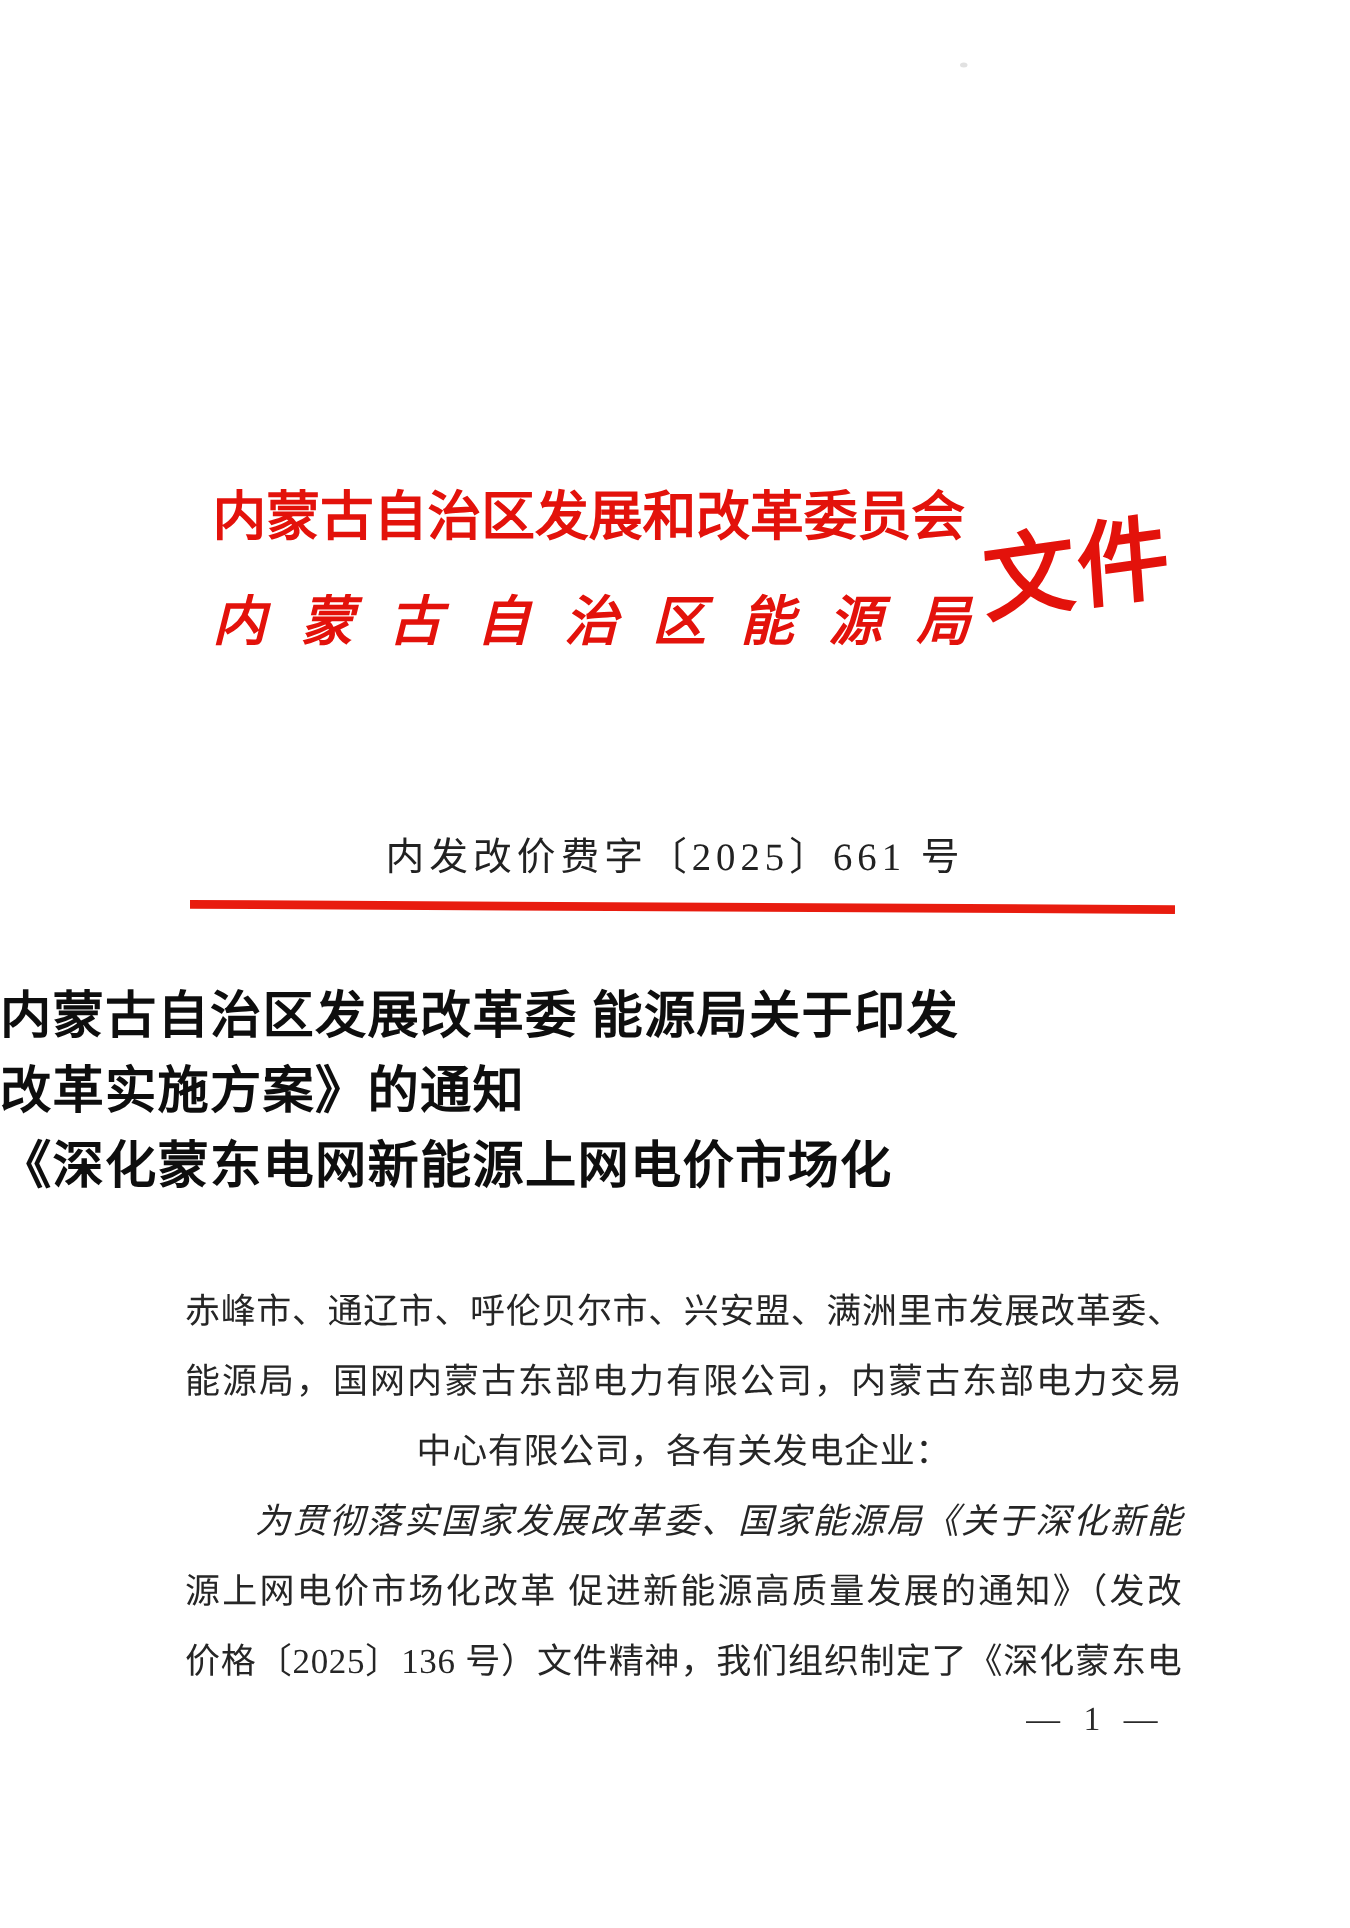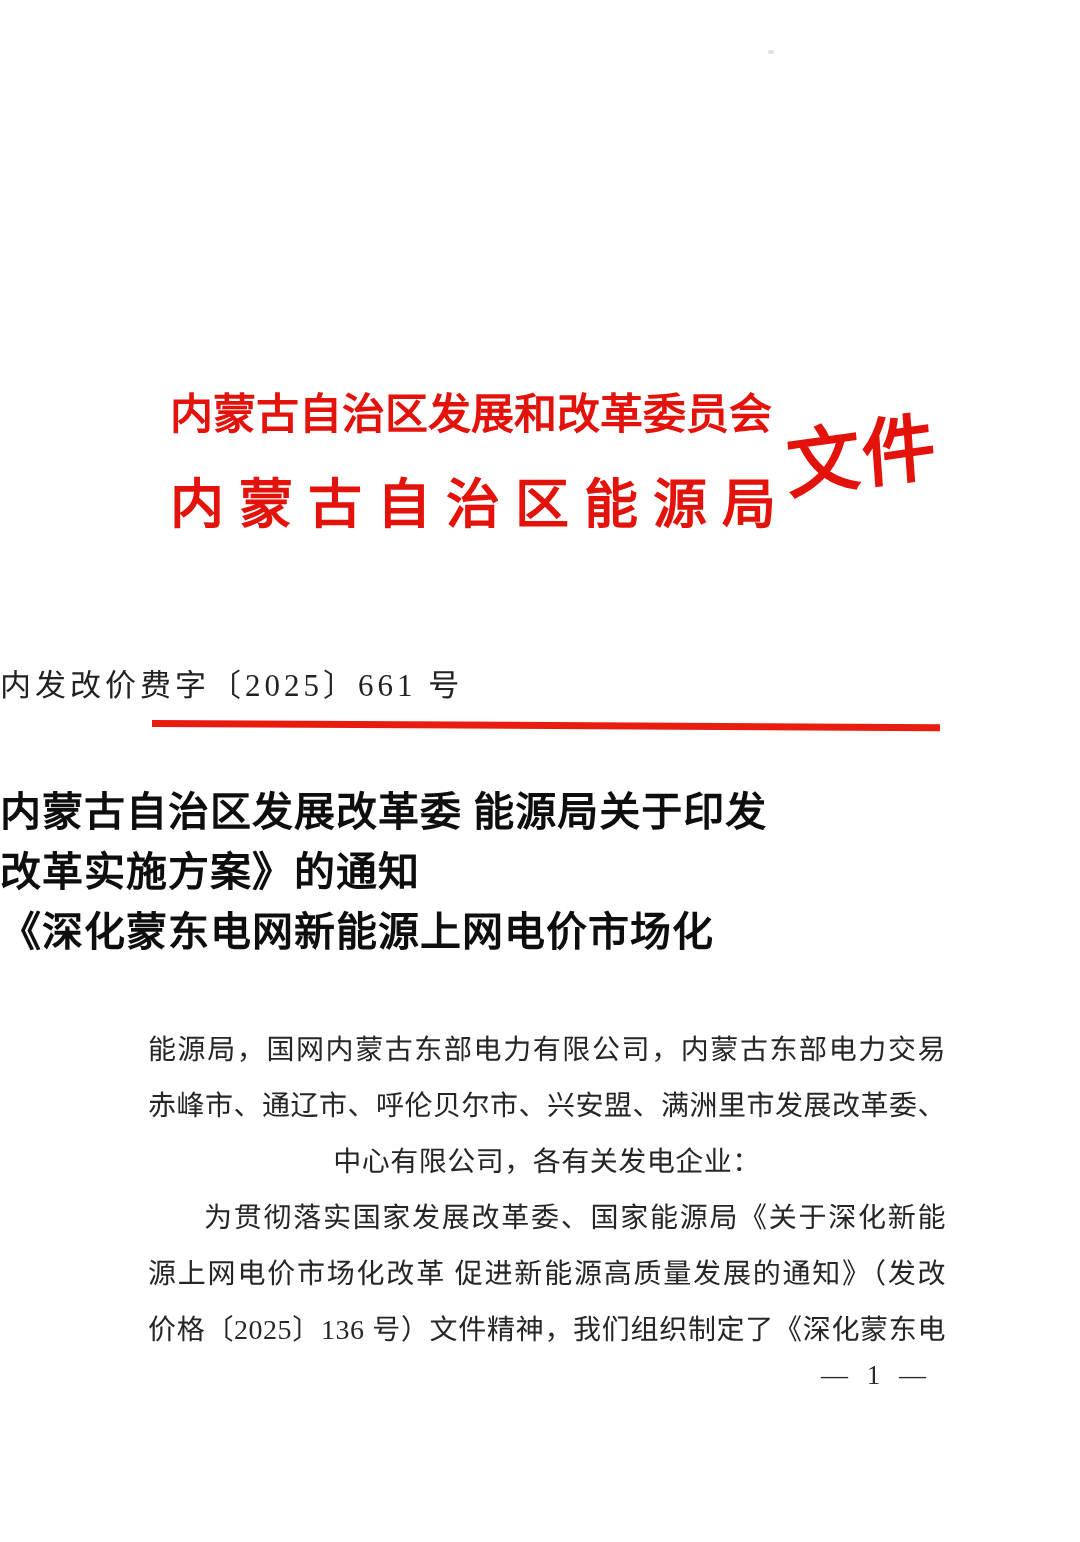--- a/index.html
+++ b/index.html
@@ -31,37 +31,37 @@
     position:absolute;left:170px;top:0;width:606px;
     color:var(--header_red);
     font-weight:700;
   }
   .org-line1{
     position:absolute;left:0;top:390px;width:606px;
     font-size:43px;line-height:1.15;white-space:nowrap;
   }
   .org-line2{
     position:absolute;left:0;top:474px;width:606px;
-    font-size:54px;line-height:1.15;
-    text-align:justify;text-align-last:justify;
+    font-size:43px;line-height:1.15;
+    text-align:justify;text-align-last:justify;font-style:italic;
   }
   .doc-type{
     position:absolute;left:786px;top:420px;
     color:var(--header_red);
     font-size:74px;font-weight:700;line-height:1;
     transform:rotate(-8deg) skewX(-4deg);
     transform-origin:center center;
     white-space:nowrap;
     letter-spacing:2px;
   }
 
   
   .doc-number{
     position:absolute;left:0;top:666px;width:100%;
-    text-align:left;
+    text-align:center;
     font-size:31px;line-height:1.3;
     letter-spacing:4px;
     color:#222;
   }
 
   
   .red-rule{
     position:absolute;left:152px;top:720px;width:788px;height:7px;
     background:var(--rule_red);
     transform:rotate(0.3deg);
@@ -81,21 +81,21 @@
 
   
   .doc-body{
     position:absolute;left:148px;top:1022px;width:798px;
     font-size:28px;line-height:56px;
     color:#262626;
     letter-spacing:0.5px;
   }
   .body-line{min-height:56px;text-align:center;}
   .body-line.justify{text-align:justify;text-align-last:justify;}
-  .body-line.indent{text-indent:2em;}
+  .body-line.indent{text-indent:2em;font-style:italic;}
 
   
   .page-number{
     position:absolute;left:0;top:1358px;width:932px;
     text-align:right;
     font-size:27px;line-height:1.3;
     color:#2a2a2a;
     letter-spacing:6px;
   }
 </style>
@@ -118,22 +118,22 @@
 
   <div class="red-rule"></div>
 
   <div class="doc-title">
     <div class="t-line">内蒙古自治区发展改革委 能源局关于印发</div>
     <div class="t-line">改革实施方案》的通知</div>
     <div class="t-line">《深化蒙东电网新能源上网电价市场化</div>
   </div>
 
   <div class="doc-body" id="doc-body">
+      <div class="body-line justify">赤峰市、通辽市、呼伦贝尔市、兴安盟、满洲里市发展改革委、</div>
       <div class="body-line justify">能源局，国网内蒙古东部电力有限公司，内蒙古东部电力交易</div>
-      <div class="body-line justify">赤峰市、通辽市、呼伦贝尔市、兴安盟、满洲里市发展改革委、</div>
       <div class="body-line">中心有限公司，各有关发电企业：</div>
       <div class="body-line justify indent">为贯彻落实国家发展改革委、国家能源局《关于深化新能</div>
       <div class="body-line justify">源上网电价市场化改革 促进新能源高质量发展的通知》（发改</div>
       <div class="body-line justify">价格〔2025〕136 号）文件精神，我们组织制定了《深化蒙东电</div>
     </div>
 
   <div class="page-number">— 1 —</div>
 
 </div>
 

